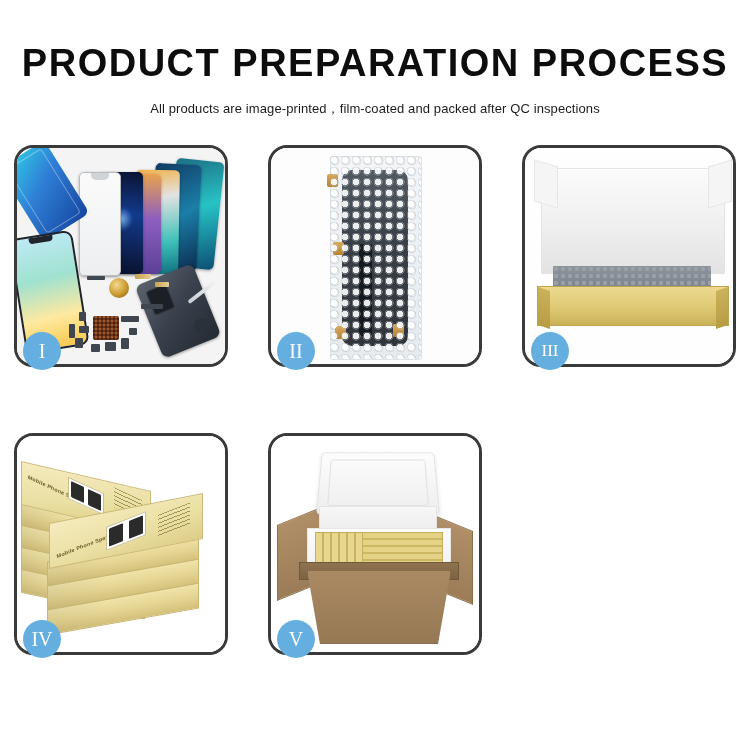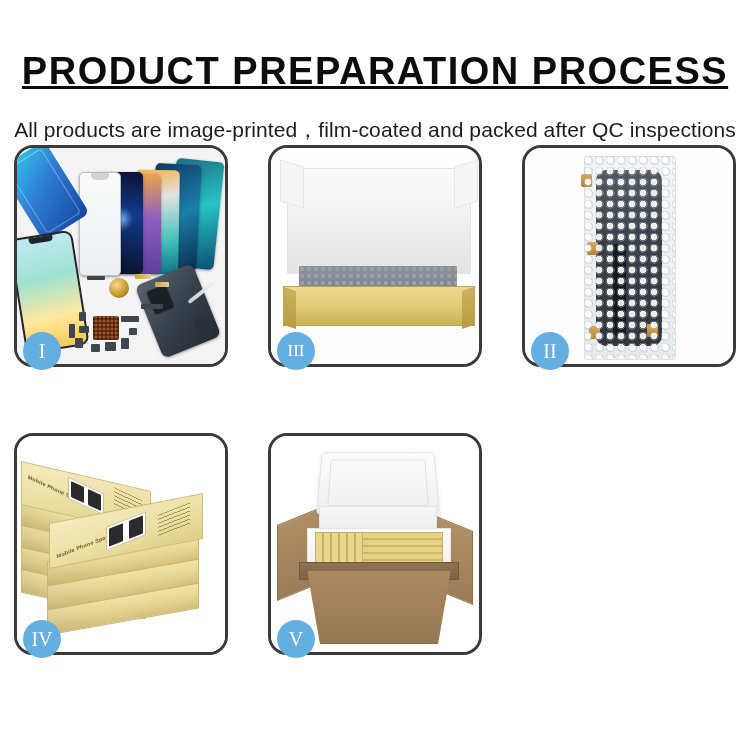--- a/index.html
+++ b/index.html
@@ -17,34 +17,33 @@
   }
 
   
   .header {
     position: absolute;
     top: 0; left: 0;
     width: 750px;
     text-align: center;
   }
   .title {
-    margin: 12px;
+    margin: 4px;
     padding-top: 40px;
     font-size: 38px;
     font-weight: 700;
     letter-spacing: 1.5px;
     line-height: 1;
     color: #0d0d0d;
     white-space: nowrap;
-    text-decoration: underline;
   }
   .subtitle {
     margin: 0;
     padding-top: 14px;
-    font-size: 21px;
+    font-size: 13px;
     font-weight: 400;
     letter-spacing: 0.1px;
     color: #1c1c1c;
     white-space: nowrap;
   }
 
   
   .grid {
     position: absolute;
     top: 145px;
@@ -535,40 +534,40 @@
       <div class="part" style="left:104px;top:190px;width:8px;height:11px;"></div>
       <div class="part" style="left:104px;top:168px;width:18px;height:6px;"></div>
       <div class="part" style="left:112px;top:180px;width:8px;height:7px;"></div>
       <div class="part" style="left:52px;top:176px;width:6px;height:14px;"></div>
       <div class="part" style="left:124px;top:156px;width:22px;height:5px;"></div>
     </div>
     <div class="badge">I</div>
   </div>
 
   <div class="panel">
-    <div class="panel-inner p3">
-      <div class="foam-lid"></div>
-      <div class="grey-foam"></div>
-      <div class="kraft-tray"></div>
-    </div>
-    <div class="badge wide">III</div>
-  </div>
-
-  <div class="panel">
     <div class="panel-inner p2">
       <div class="bubblebag"></div>
       <div class="insidescreen"></div>
       <div class="flexcable"></div>
       <div class="tape" style="left:56px;top:26px;"></div>
       <div class="tape" style="left:62px;top:94px;"></div>
       <div class="tape" style="left:64px;top:178px;"></div>
       <div class="tape" style="left:122px;top:176px;"></div>
       <div class="bubble-overlay"></div>
     </div>
     <div class="badge">II</div>
+  </div>
+
+  <div class="panel">
+    <div class="panel-inner p3">
+      <div class="foam-lid"></div>
+      <div class="grey-foam"></div>
+      <div class="kraft-tray"></div>
+    </div>
+    <div class="badge wide">III</div>
   </div>
 
   <div class="panel">
     <div class="panel-inner p4">
       <div class="stack">
 
         <div class="sbox" style="left:0px;top:62px;width:122px;height:22px;transform:skewY(12deg);">
             <span class="side"></span>
           </div>
         <div class="sbox" style="left:0px;top:84px;width:122px;height:22px;transform:skewY(12deg);">

